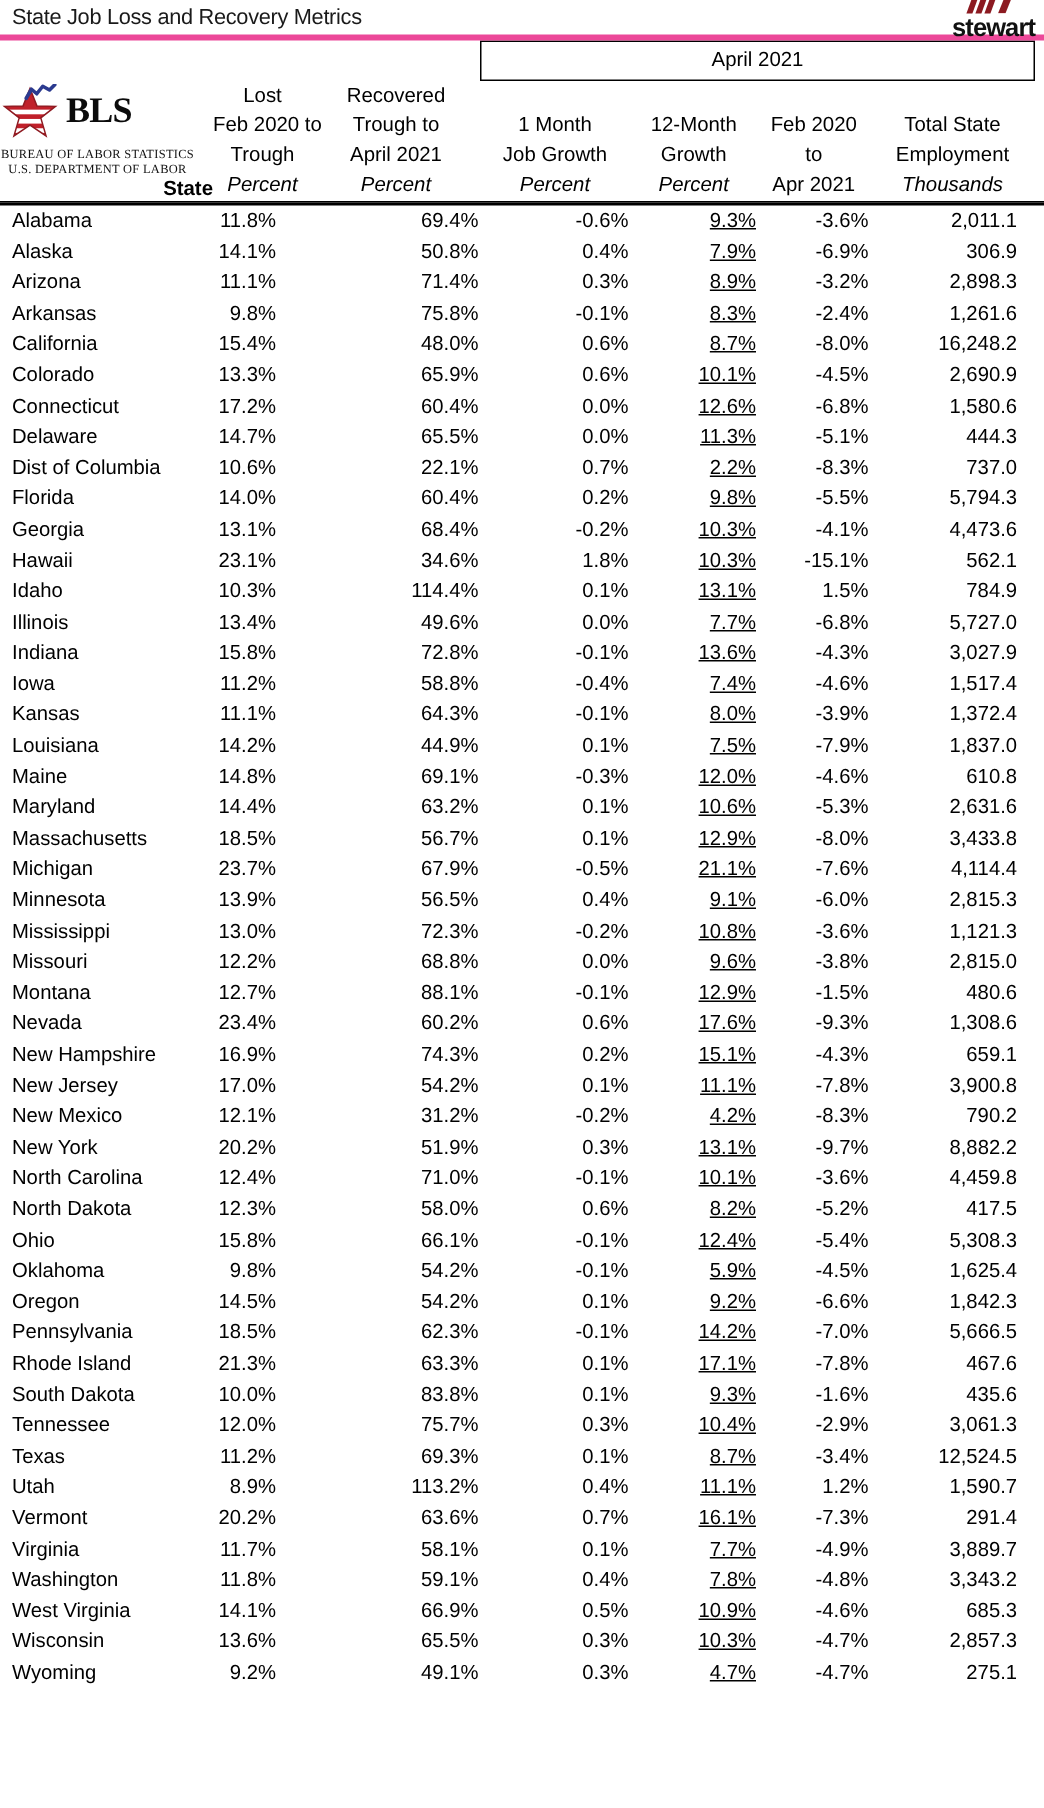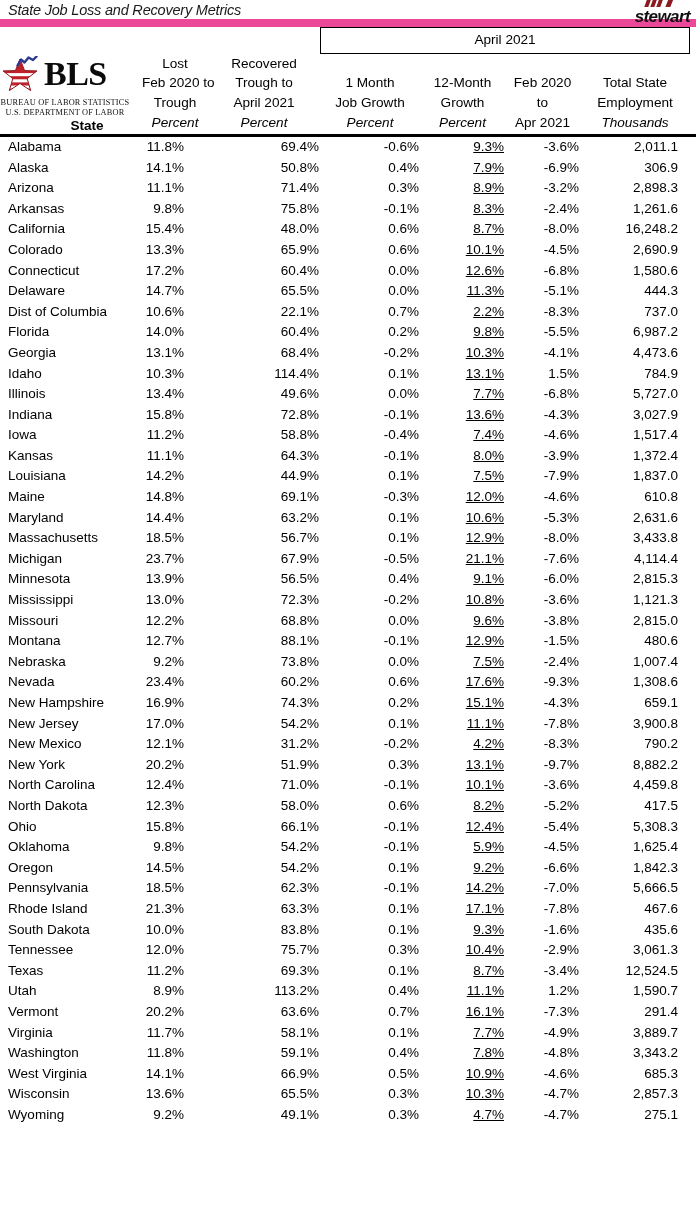--- a/index.html
+++ b/index.html
@@ -18,22 +18,21 @@
 
   
   .titlebar {
     position: relative;
     height: 27px;
     box-sizing: border-box;
     padding: 0 6px 0 8px;
     display: flex;
     align-items: center;
     justify-content: space-between;
-    border-bottom: 8px solid #ec4899;
-    font-style: italic;
+    border-bottom: 4px solid #ec4899;
   }
   .doc-title {
     font-size: 14.5px;
     letter-spacing: -0.2px;
     color: #1a1a1a;
     white-space: nowrap;
   }
 
   
   .stewart-logo {
@@ -114,21 +113,21 @@
   }
   .bls-star {
     position: relative;
     width: 40px;
     height: 40px;
     flex: 0 0 40px;
   }
   .bls-star svg { display: block; }
   .bls-word {
     font-family: "Liberation Serif", serif;
-    font-size: 34px;
+    font-size: 24px;
     font-weight: 700;
     line-height: 1;
     letter-spacing: -0.5px;
     color: #0b0b0b;
     transform: translateY(-2px);
   }
   .bls-sub {
     font-family: "Liberation Serif", serif;
     font-size: 8.3px;
     letter-spacing: 0.2px;
@@ -143,21 +142,21 @@
   
   .colhead {
     text-align: center;
     line-height: 1.46;
     font-size: 13.6px;
     padding-bottom: 1px;
   }
   .colhead .ln { display: block; white-space: nowrap; }
   .colhead .ital { font-style: italic; }
   .state-head {
-    text-align: center;
+    text-align: right;
     font-weight: 700;
     font-size: 13.6px;
     padding-bottom: 1px;
     padding-left: 32px;
   }
 
   
   .banner-row td { padding: 0; }
   .banner-box {
     border: 1.3px solid #000000;
@@ -419,32 +418,41 @@
         <td class="num p5">-8.3%</td>
         <td class="num p6">737.0</td>
       </tr>
       <tr>
         <td class="state">Florida</td>
         <td class="num p1">14.0%</td>
         <td class="num p2">60.4%</td>
         <td class="num p3">0.2%</td>
         <td class="num p4">9.8%</td>
         <td class="num p5">-5.5%</td>
-        <td class="num p6">6,987.2</td>
+        <td class="num p6">5,794.3</td>
       </tr>
       <tr>
         <td class="state">Georgia</td>
         <td class="num p1">13.1%</td>
         <td class="num p2">68.4%</td>
         <td class="num p3">-0.2%</td>
         <td class="num p4">10.3%</td>
         <td class="num p5">-4.1%</td>
         <td class="num p6">4,473.6</td>
       </tr>
       <tr>
+        <td class="state">Hawaii</td>
+        <td class="num p1">23.1%</td>
+        <td class="num p2">34.6%</td>
+        <td class="num p3">1.8%</td>
+        <td class="num p4">10.3%</td>
+        <td class="num p5">-15.1%</td>
+        <td class="num p6">562.1</td>
+      </tr>
+      <tr>
         <td class="state">Idaho</td>
         <td class="num p1">10.3%</td>
         <td class="num p2">114.4%</td>
         <td class="num p3">0.1%</td>
         <td class="num p4">13.1%</td>
         <td class="num p5">1.5%</td>
         <td class="num p6">784.9</td>
       </tr>
       <tr>
         <td class="state">Illinois</td>
@@ -557,29 +565,20 @@
       <tr>
         <td class="state">Montana</td>
         <td class="num p1">12.7%</td>
         <td class="num p2">88.1%</td>
         <td class="num p3">-0.1%</td>
         <td class="num p4">12.9%</td>
         <td class="num p5">-1.5%</td>
         <td class="num p6">480.6</td>
       </tr>
       <tr>
-        <td class="state">Nebraska</td>
-        <td class="num p1">9.2%</td>
-        <td class="num p2">73.8%</td>
-        <td class="num p3">0.0%</td>
-        <td class="num p4">7.5%</td>
-        <td class="num p5">-2.4%</td>
-        <td class="num p6">1,007.4</td>
-      </tr>
-      <tr>
         <td class="state">Nevada</td>
         <td class="num p1">23.4%</td>
         <td class="num p2">60.2%</td>
         <td class="num p3">0.6%</td>
         <td class="num p4">17.6%</td>
         <td class="num p5">-9.3%</td>
         <td class="num p6">1,308.6</td>
       </tr>
       <tr>
         <td class="state">New Hampshire</td>

